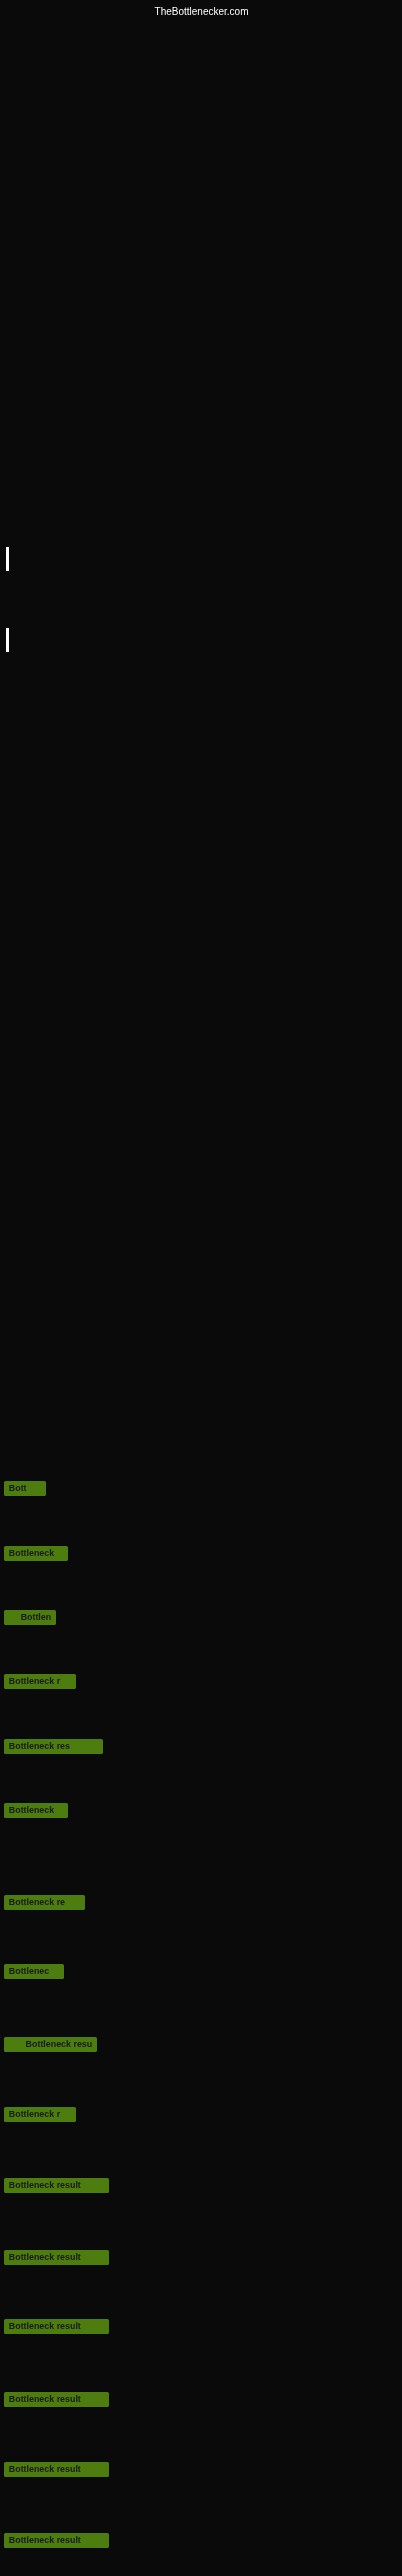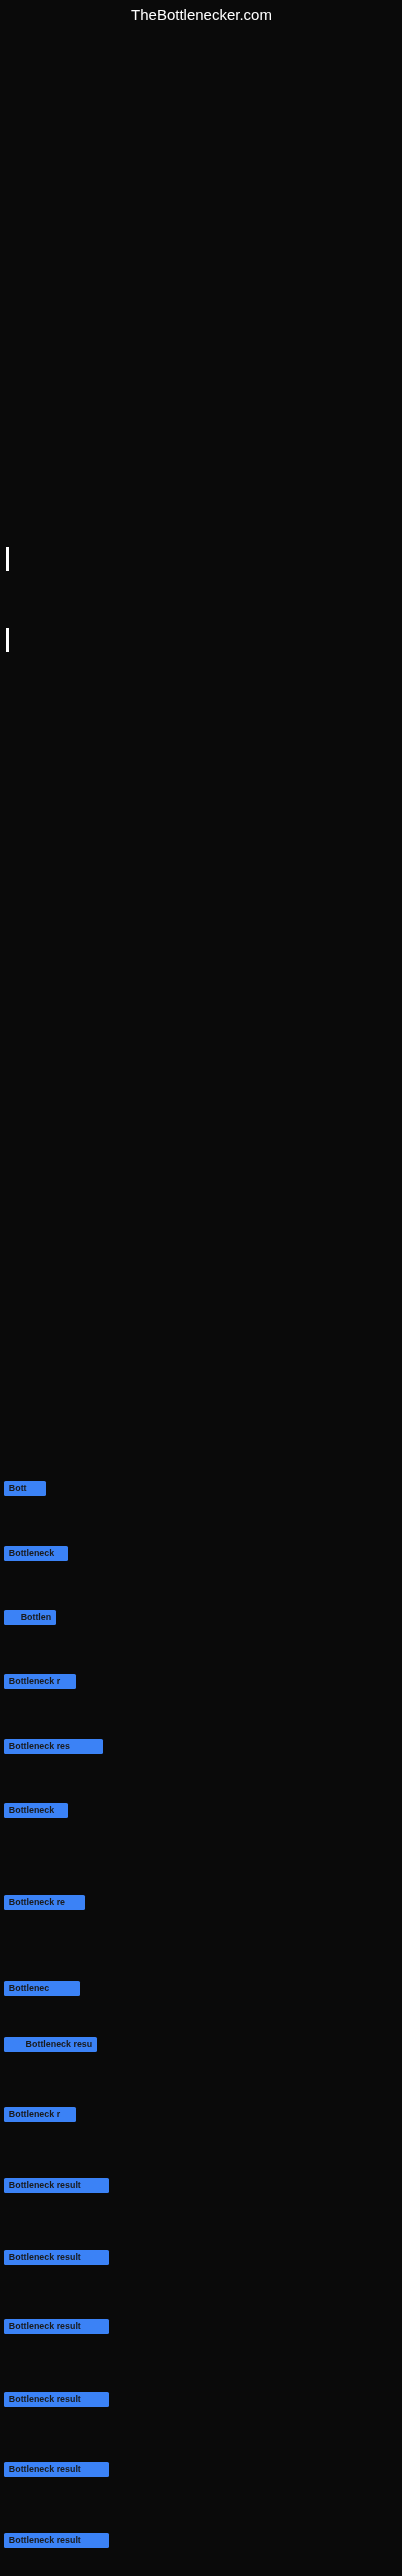--- a/index.html
+++ b/index.html
@@ -14,21 +14,21 @@
       font-family: Arial, sans-serif;
       position: relative;
       overflow-x: hidden;
     }
     .site-title {
       position: absolute;
       top: 6.4px;
       left: 50%;
       transform: translateX(-50%);
       color: #ffffff;
-      font-size: 15px;
+      font-size: 10px;
       font-weight: normal;
       white-space: nowrap;
     }
     .cursor-line-1 {
       position: absolute;
       top: 547px;
       left: 6.4px;
       width: 2.4px;
       height: 24px;
       background-color: #ffffff;
@@ -37,21 +37,21 @@
       position: absolute;
       top: 628px;
       left: 6.4px;
       width: 2.4px;
       height: 24px;
       background-color: #ffffff;
     }
     .bottleneck-item {
       position: absolute;
       left: 4px;
-      background-color: #3b82f6;
+      background-color: #4d7c0f;
       color: #1a1a1a;
       font-size: 8.9px;
       font-weight: bold;
       padding: 2.4px 4.8px;
       border-radius: 1.6px;
       white-space: nowrap;
       overflow: hidden;
     }
   </style>
 </head>
@@ -63,21 +63,21 @@
 <div class="cursor-line-2"></div>
 
 <div id="items-container">
     <div class="bottleneck-item" style="top: 1481px; width: 42px;">Bott</div>
     <div class="bottleneck-item" style="top: 1546px; width: 64px;">Bottleneck</div>
     <div class="bottleneck-item" style="top: 1610px; width: 52px; text-align: right;">Bottlen</div>
     <div class="bottleneck-item" style="top: 1674px; width: 72px;">Bottleneck r</div>
     <div class="bottleneck-item" style="top: 1739px; width: 99px;">Bottleneck res</div>
     <div class="bottleneck-item" style="top: 1803px; width: 64px;">Bottleneck</div>
     <div class="bottleneck-item" style="top: 1895px; width: 81px;">Bottleneck re</div>
-    <div class="bottleneck-item" style="top: 1964px; width: 76px; margin-top: 17px;">Bottlenec</div>
+    <div class="bottleneck-item" style="top: 1964px; width: 60px;">Bottlenec</div>
     <div class="bottleneck-item" style="top: 2037px; width: 93px; text-align: right;">Bottleneck resu</div>
     <div class="bottleneck-item" style="top: 2107px; width: 72px;">Bottleneck r</div>
     <div class="bottleneck-item" style="top: 2178px; width: 105px;">Bottleneck result</div>
     <div class="bottleneck-item" style="top: 2250px; width: 105px;">Bottleneck result</div>
     <div class="bottleneck-item" style="top: 2319px; width: 105px;">Bottleneck result</div>
     <div class="bottleneck-item" style="top: 2392px; width: 105px;">Bottleneck result</div>
     <div class="bottleneck-item" style="top: 2462px; width: 105px;">Bottleneck result</div>
     <div class="bottleneck-item" style="top: 2533px; width: 105px;">Bottleneck result</div>
   </div>
 

